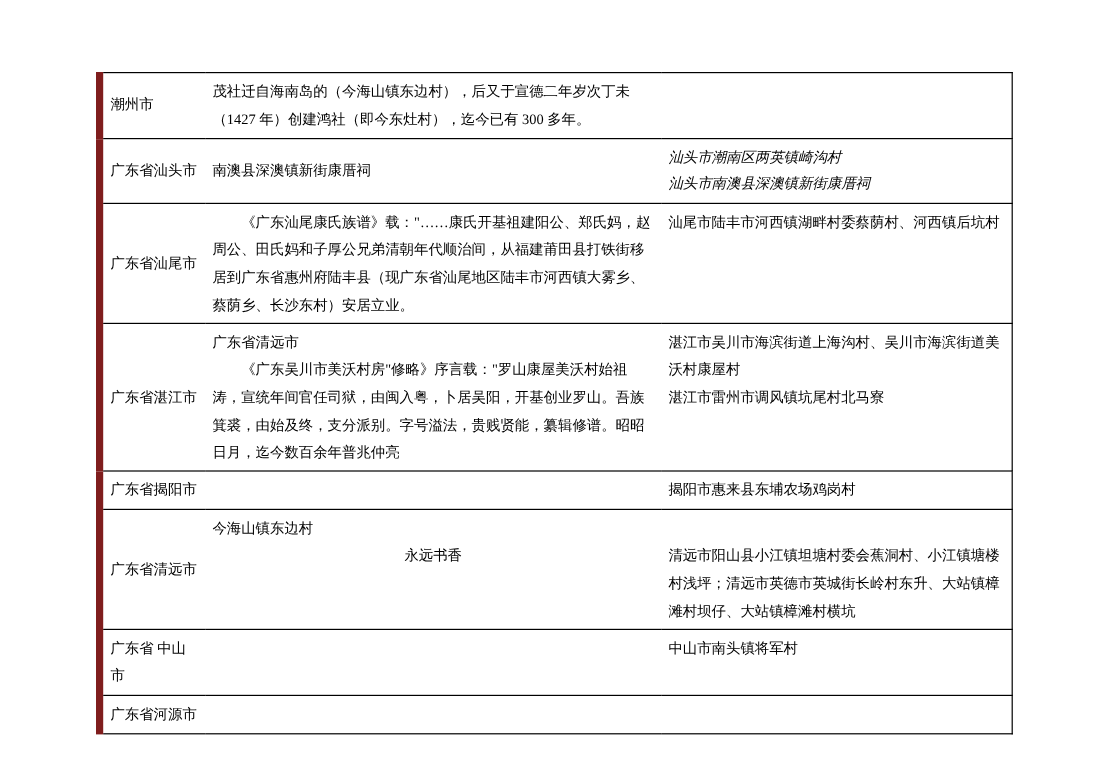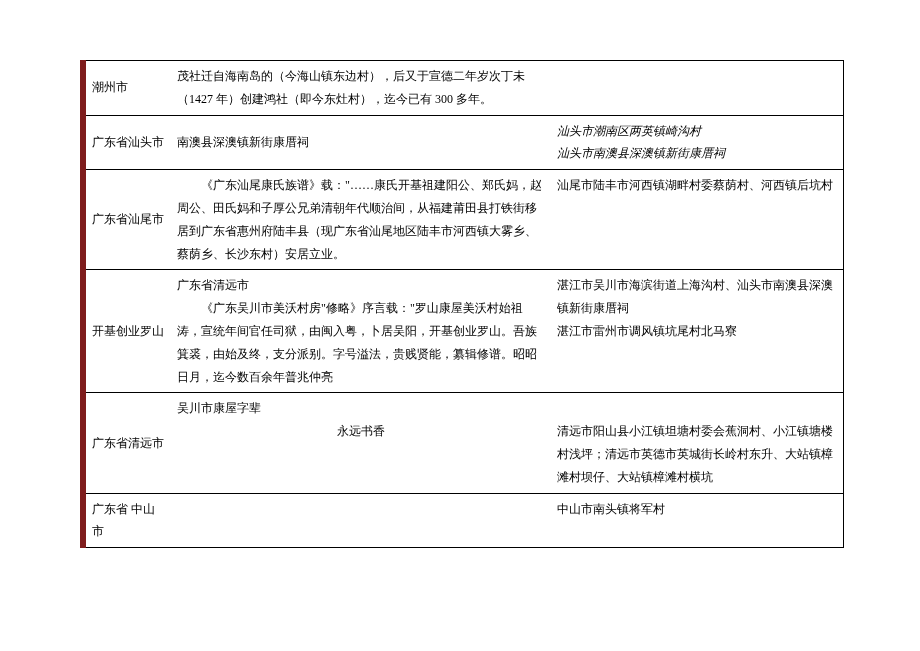--- a/index.html
+++ b/index.html
@@ -54,41 +54,51 @@
 汕头市南澳县深澳镇新街康厝祠</td>
     </tr>
 
     <tr>
       <td class="left-border">广东省汕尾市</td>
       <td><span>　　《广东汕尾康氏族谱》载："……康氏开基祖建阳公、郑氏妈，赵周公、田氏妈和子厚公兄弟清朝年代顺治间，从福建莆田县打铁街移居到广东省惠州府陆丰县（现广东省汕尾地区陆丰市河西镇大雾乡、蔡荫乡、长沙东村）安居立业。</span></td>
       <td class="right-border" style="vertical-align:top;">汕尾市陆丰市河西镇湖畔村委蔡荫村、河西镇后坑村</td>
     </tr>
 
     <tr>
-      <td class="left-border">开基创业罗山</td>
+      <td class="left-border">广东省湛江市</td>
       <td>
         <span>广东省清远市</span><br>
         <span>　　《广东吴川市美沃村房"修略》序言载："罗山康屋美沃村始祖涛，宣统年间官任司狱，由闽入粤，卜居吴阳，开基创业罗山。吾族箕裘，由始及终，支分派别。字号溢法，贵贱贤能，纂辑修谱。昭昭日月，迄今数百余年普兆仲亮</span>
       </td>
-      <td class="right-border" style="vertical-align:top; white-space:pre-line;">湛江市吴川市海滨街道上海沟村、汕头市南澳县深澳镇新街康厝祠
+      <td class="right-border" style="vertical-align:top; white-space:pre-line;">湛江市吴川市海滨街道上海沟村、吴川市海滨街道美沃村康屋村
 湛江市雷州市调风镇坑尾村北马寮</td>
     </tr>
 
+    <tr>
+      <td class="left-border">广东省揭阳市</td>
+      <td>&nbsp;</td>
+      <td class="right-border" style="vertical-align:top;">揭阳市惠来县东埔农场鸡岗村</td>
+    </tr>
 
     <tr>
       <td class="left-border">广东省清远市</td>
       <td style="vertical-align:top;">
-        <span>吴川市康屋字辈</span><br>
+        <span>今海山镇东边村</span><br>
         <span class="center-line">永远书香</span>
       </td>
       <td class="right-border" style="white-space:pre-line;">
 清远市阳山县小江镇坦塘村委会蕉洞村、小江镇塘楼村浅坪；清远市英德市英城街长岭村东升、大站镇樟滩村坝仔、大站镇樟滩村横坑</td>
     </tr>
 
     <tr>
       <td class="left-border">广东省 中山市</td>
       <td>&nbsp;</td>
       <td class="right-border" style="vertical-align:top;">中山市南头镇将军村</td>
     </tr>
 
+    <tr>
+      <td class="left-border">广东省河源市</td>
+      <td>&nbsp;</td>
+      <td class="right-border"></td>
+    </tr>
 
   </tbody>
 </table>
 
 </body></html>

